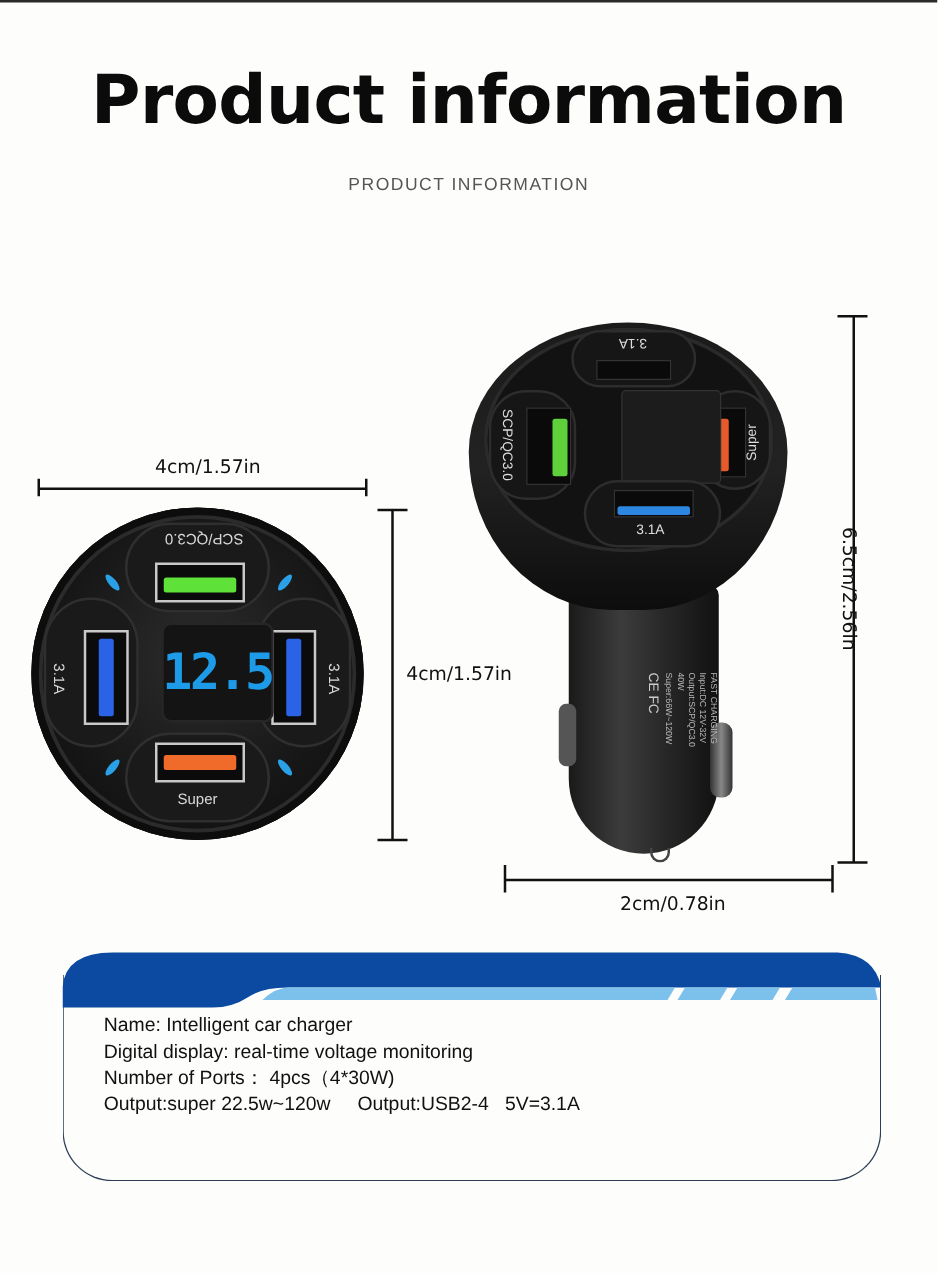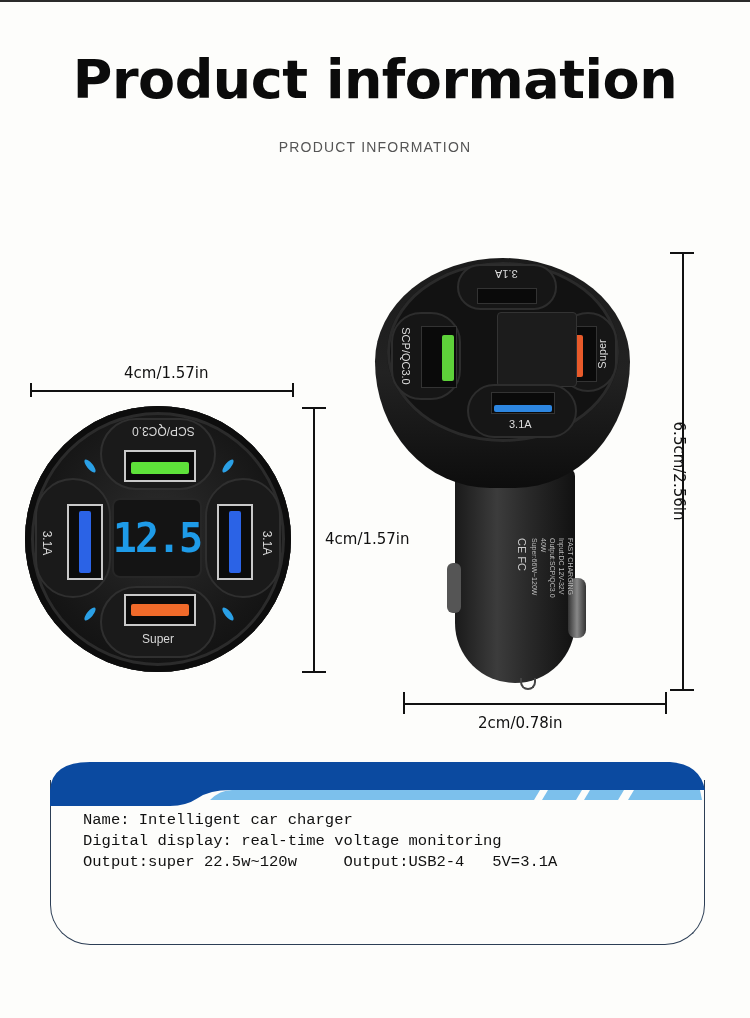--- a/index.html
+++ b/index.html
@@ -15,21 +15,21 @@
   .tick-v { position: absolute; width: 2px; height: 14px; background: #111; }
   .tick-h { position: absolute; height: 2px; width: 24px; background: #111; }
 
   
   .front { position: absolute; left: 25px; top: 406px; width: 266px; height: 266px; border-radius: 50%;
     background: radial-gradient(circle at 50% 45%, #2c2c2c 0%, #161616 60%, #0a0a0a 100%); box-shadow: inset 0 0 0 6px #0d0d0d, inset 0 0 0 9px #2b2b2b; }
   .pod { position: absolute; background: #1a1a1a; border: 2px solid #2f2f2f; border-radius: 40px; }
   .port { position: absolute; border: 2px solid #c9c9c9; background: #0b0b0b; }
   .port .bar { position: absolute; border-radius: 2px; }
   .port-label { position: absolute; font-size: 12px; color: #d8d8d8; white-space: nowrap; font-family: "Liberation Sans", sans-serif; }
-  .display { position: absolute; left: 87px; top: 92px; width: 90px; height: 80px; background: #141414; border-radius: 8px; border: 2px solid #262626; display: flex; align-items: center; justify-content: center; }
+  .display { position: absolute; left: 104px; top: 92px; width: 90px; height: 80px; background: #141414; border-radius: 8px; border: 2px solid #262626; display: flex; align-items: center; justify-content: center; }
   .display span { font-family: "DejaVu Sans Mono", monospace; font-size: 40px; color: #1e9be8; letter-spacing: -2px; font-weight: bold; }
   .led { position: absolute; width: 6px; height: 16px; background: #2aa0e6; border-radius: 50%; }
 
   
   .side { position: absolute; left: 375px; top: 258px; width: 260px; height: 430px; }
   .side-head { position: absolute; left: 0; top: 0; width: 255px; height: 230px; border-radius: 50% 50% 45% 45% / 45% 45% 55% 55%;
     background: linear-gradient(180deg, #1b1b1b 0%, #222 50%, #0d0d0d 100%); }
   .side-face { position: absolute; left: 12px; top: 4px; width: 232px; height: 180px; border-radius: 50%; background: #121212; box-shadow: inset 0 0 0 3px #2a2a2a; }
   .side-body { position: absolute; left: 80px; top: 210px; width: 120px; height: 215px; border-radius: 8px 8px 60px 60px;
     background: linear-gradient(90deg, #1a1a1a 0%, #3c3c3c 35%, #2a2a2a 60%, #111 100%); }
@@ -40,21 +40,21 @@
   .sport { position: absolute; background: #0a0a0a; border: 1px solid #333; }
   .sport .bar { position: absolute; border-radius: 2px; }
   .s-label { position: absolute; font-size: 11px; color: #ddd; white-space: nowrap; font-family: "Liberation Sans", sans-serif; }
   .s-display { position: absolute; left: 110px; top: 50px; width: 80px; height: 75px; background: #1c1c1c; border-radius: 4px; border: 1px solid #333; }
   .side-print { position: absolute; left: 110px; top: 260px; width: 70px; height: 110px; color: #bbb; font-size: 7px; line-height: 9px; transform: rotate(90deg); transform-origin: 35px 55px; font-family: "Liberation Sans", sans-serif; }
 
   
   .card { position: absolute; left: 50px; top: 760px; width: 655px; height: 185px; }
   .card-frame { position: absolute; left: 0; top: 20px; width: 655px; height: 165px; border: 1.5px solid #2c3e55; border-top: none; border-radius: 0 0 40px 40px; background: #fdfdfb; }
   .card-head { position: absolute; left: 0; top: 0; width: 655px; height: 48px; }
-  .card-lines { position: absolute; left: 33px; top: 50px; font-size: 15.5px; line-height: 21px; color: #111; font-family: Liberation Mono, monospace; }
+  .card-lines { position: absolute; left: 33px; top: 50px; font-size: 15.5px; line-height: 21px; color: #111; font-family: Liberation Sans, sans-serif; }
   .card-lines div { white-space: pre; }
 </style>
 </head>
 <body>
 
 <div class="topbar"></div>
 
 <h1 class="title">Product information</h1>
 <div class="subtitle">PRODUCT INFORMATION</div>
 
@@ -160,31 +160,32 @@
   <div class="vline" style="left:682px; top:253px; height:437px;"></div>
   <div class="tick-h" style="left:670px; top:252px;"></div>
   <div class="tick-h" style="left:670px; top:689px;"></div>
   <div class="dim-label" style="left:630px; top:462px; transform:rotate(90deg); transform-origin:center;">6.5cm/2.56in</div>
 </div>
 
 <div>
   <div class="hline" style="left:404px; top:703px; width:262px;"></div>
   <div class="tick-v" style="left:403px; top:692px; height:22px;"></div>
   <div class="tick-v" style="left:665px; top:692px; height:22px;"></div>
-  <div class="dim-label" style="left:478px; top:714px;">2cm/0.78in</div>
+  <div class="dim-label" style="left:496px; top:714px;">2cm/0.78in</div>
 </div>
 
 <div class="card">
   <div class="card-frame"></div>
   <svg class="card-head" width="655" height="48" viewBox="0 0 655 48">
     <path d="M0 44 L0 30 Q2 2 40 2 L620 2 Q650 4 655 30 L655 44 L655 30 L180 30 Q160 30 148 38 Q136 46 120 46 L0 46 Z" fill="#0b4aa0"></path>
     <path d="M180 30 Q160 30 150 38 Q138 46 122 46 L0 46 L0 44 Q0 44 0 44" fill="none"></path>
     <path d="M182 30 L490 30 L484 40 L160 40 Q170 30 182 30 Z" fill="#7cc0ec"></path>
     <path d="M498 30 L532 30 L526 40 L492 40 Z" fill="#7cc0ec"></path>
     <path d="M540 30 L574 30 L568 40 L534 40 Z" fill="#7cc0ec"></path>
     <path d="M584 30 L650 30 L652 40 L578 40 Z" fill="#7cc0ec"></path>
   </svg>
   <div class="card-lines">
     <div>Name: Intelligent car charger</div>
     <div>Digital display: real-time voltage monitoring</div>
+    <div>Number of Ports： 4pcs（4*30W)</div>
     <div>Output:super 22.5w~120w     Output:USB2-4   5V=3.1A</div>
   </div>
 </div>
 
 </body></html>

